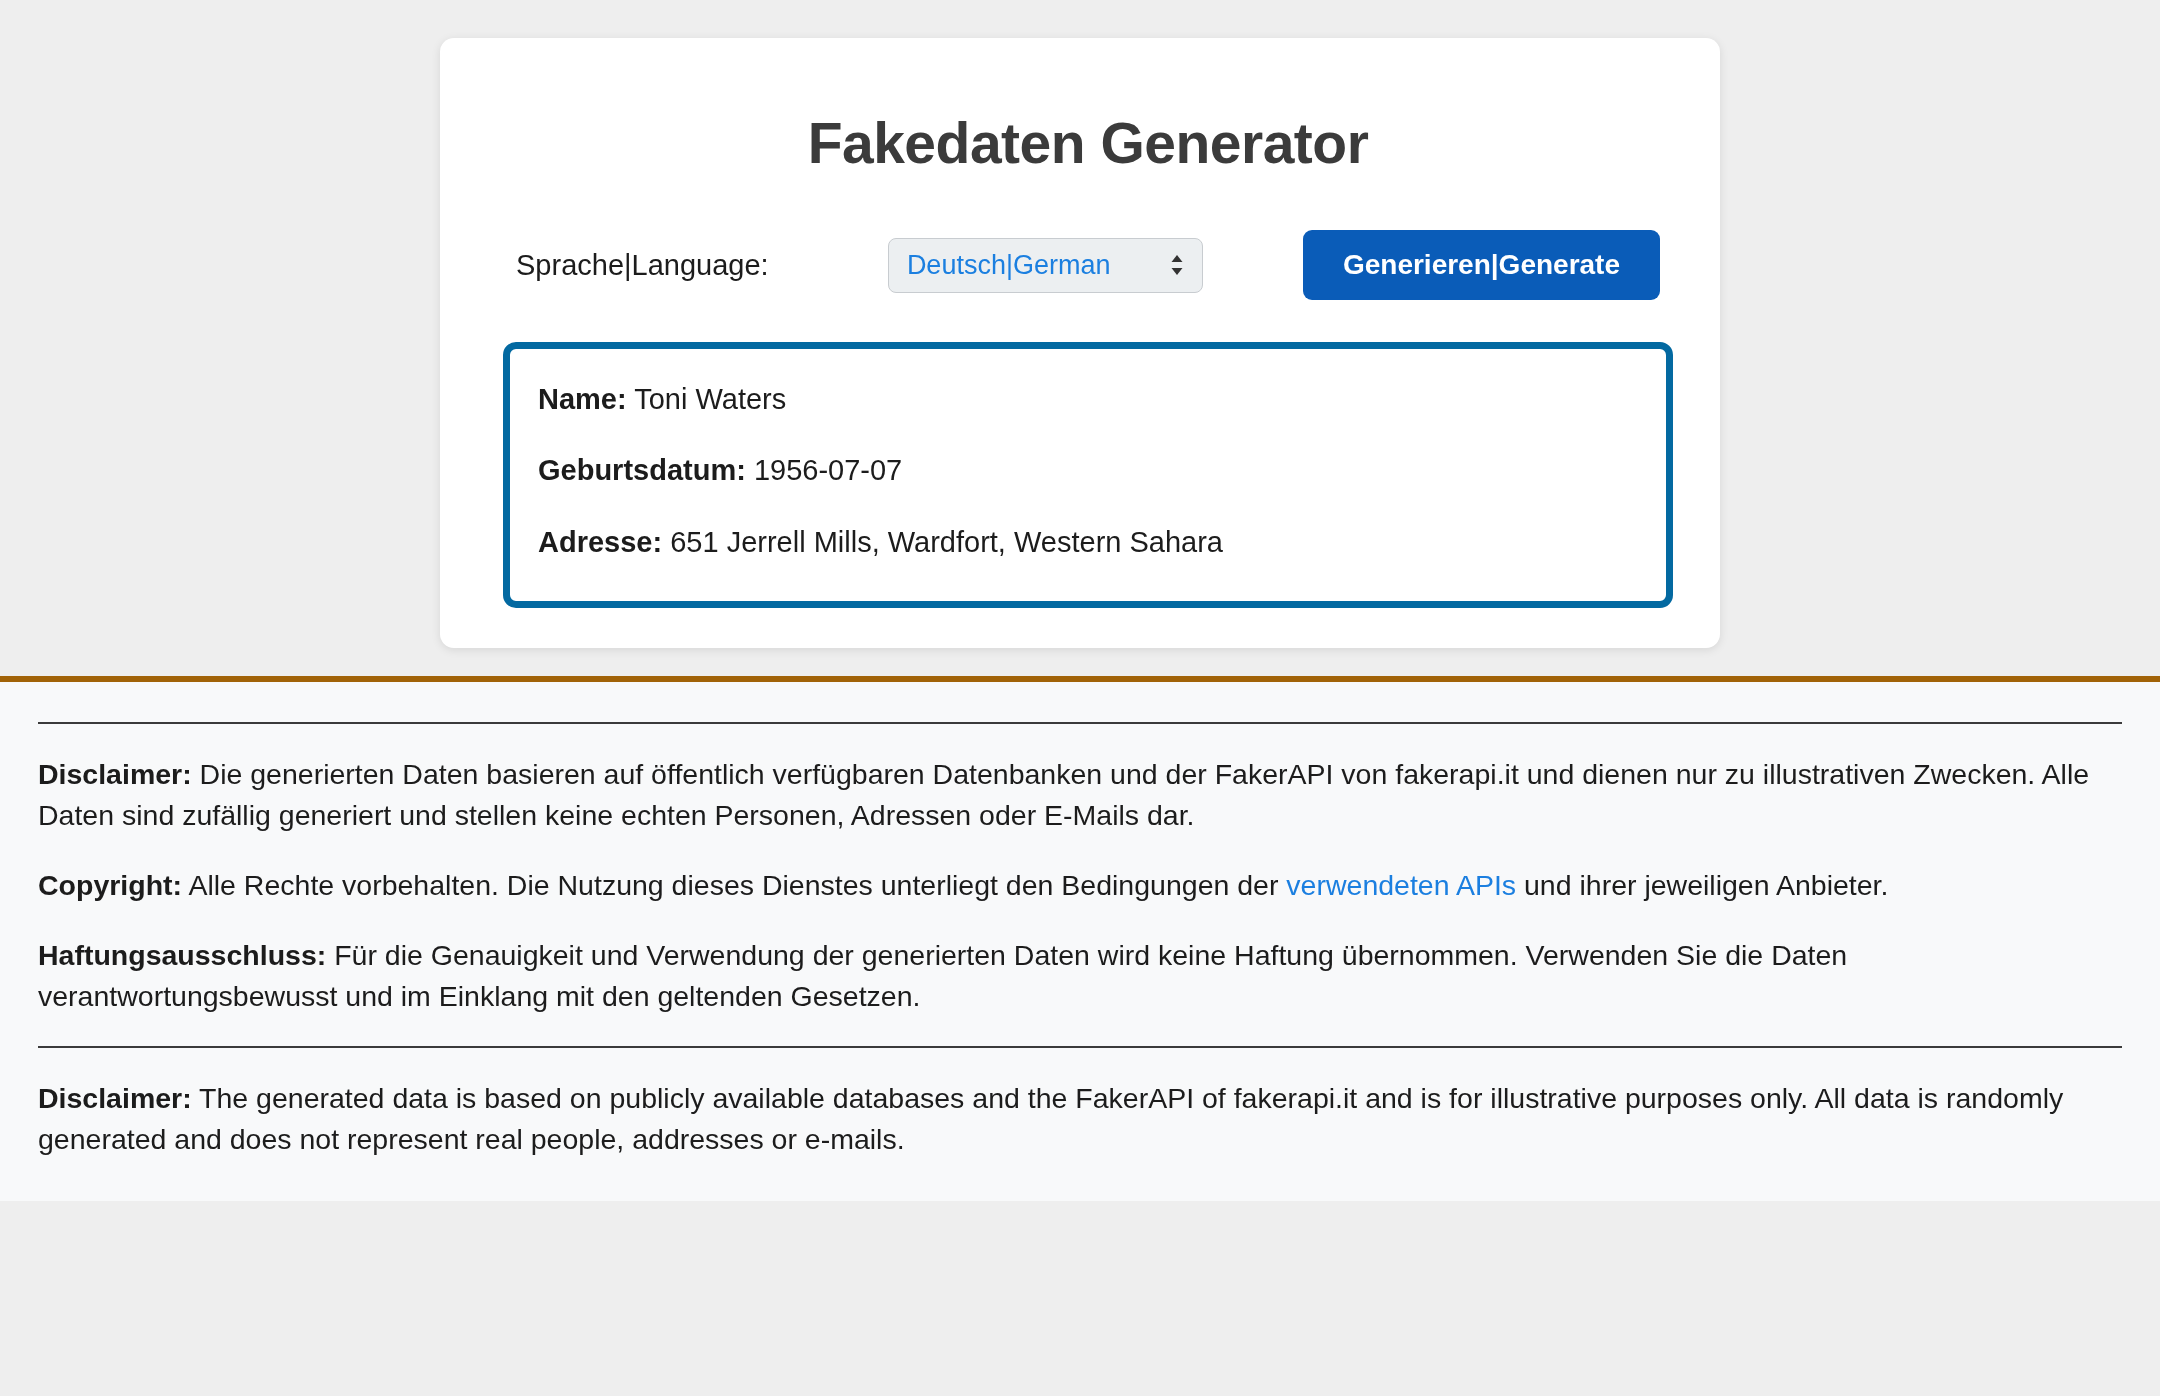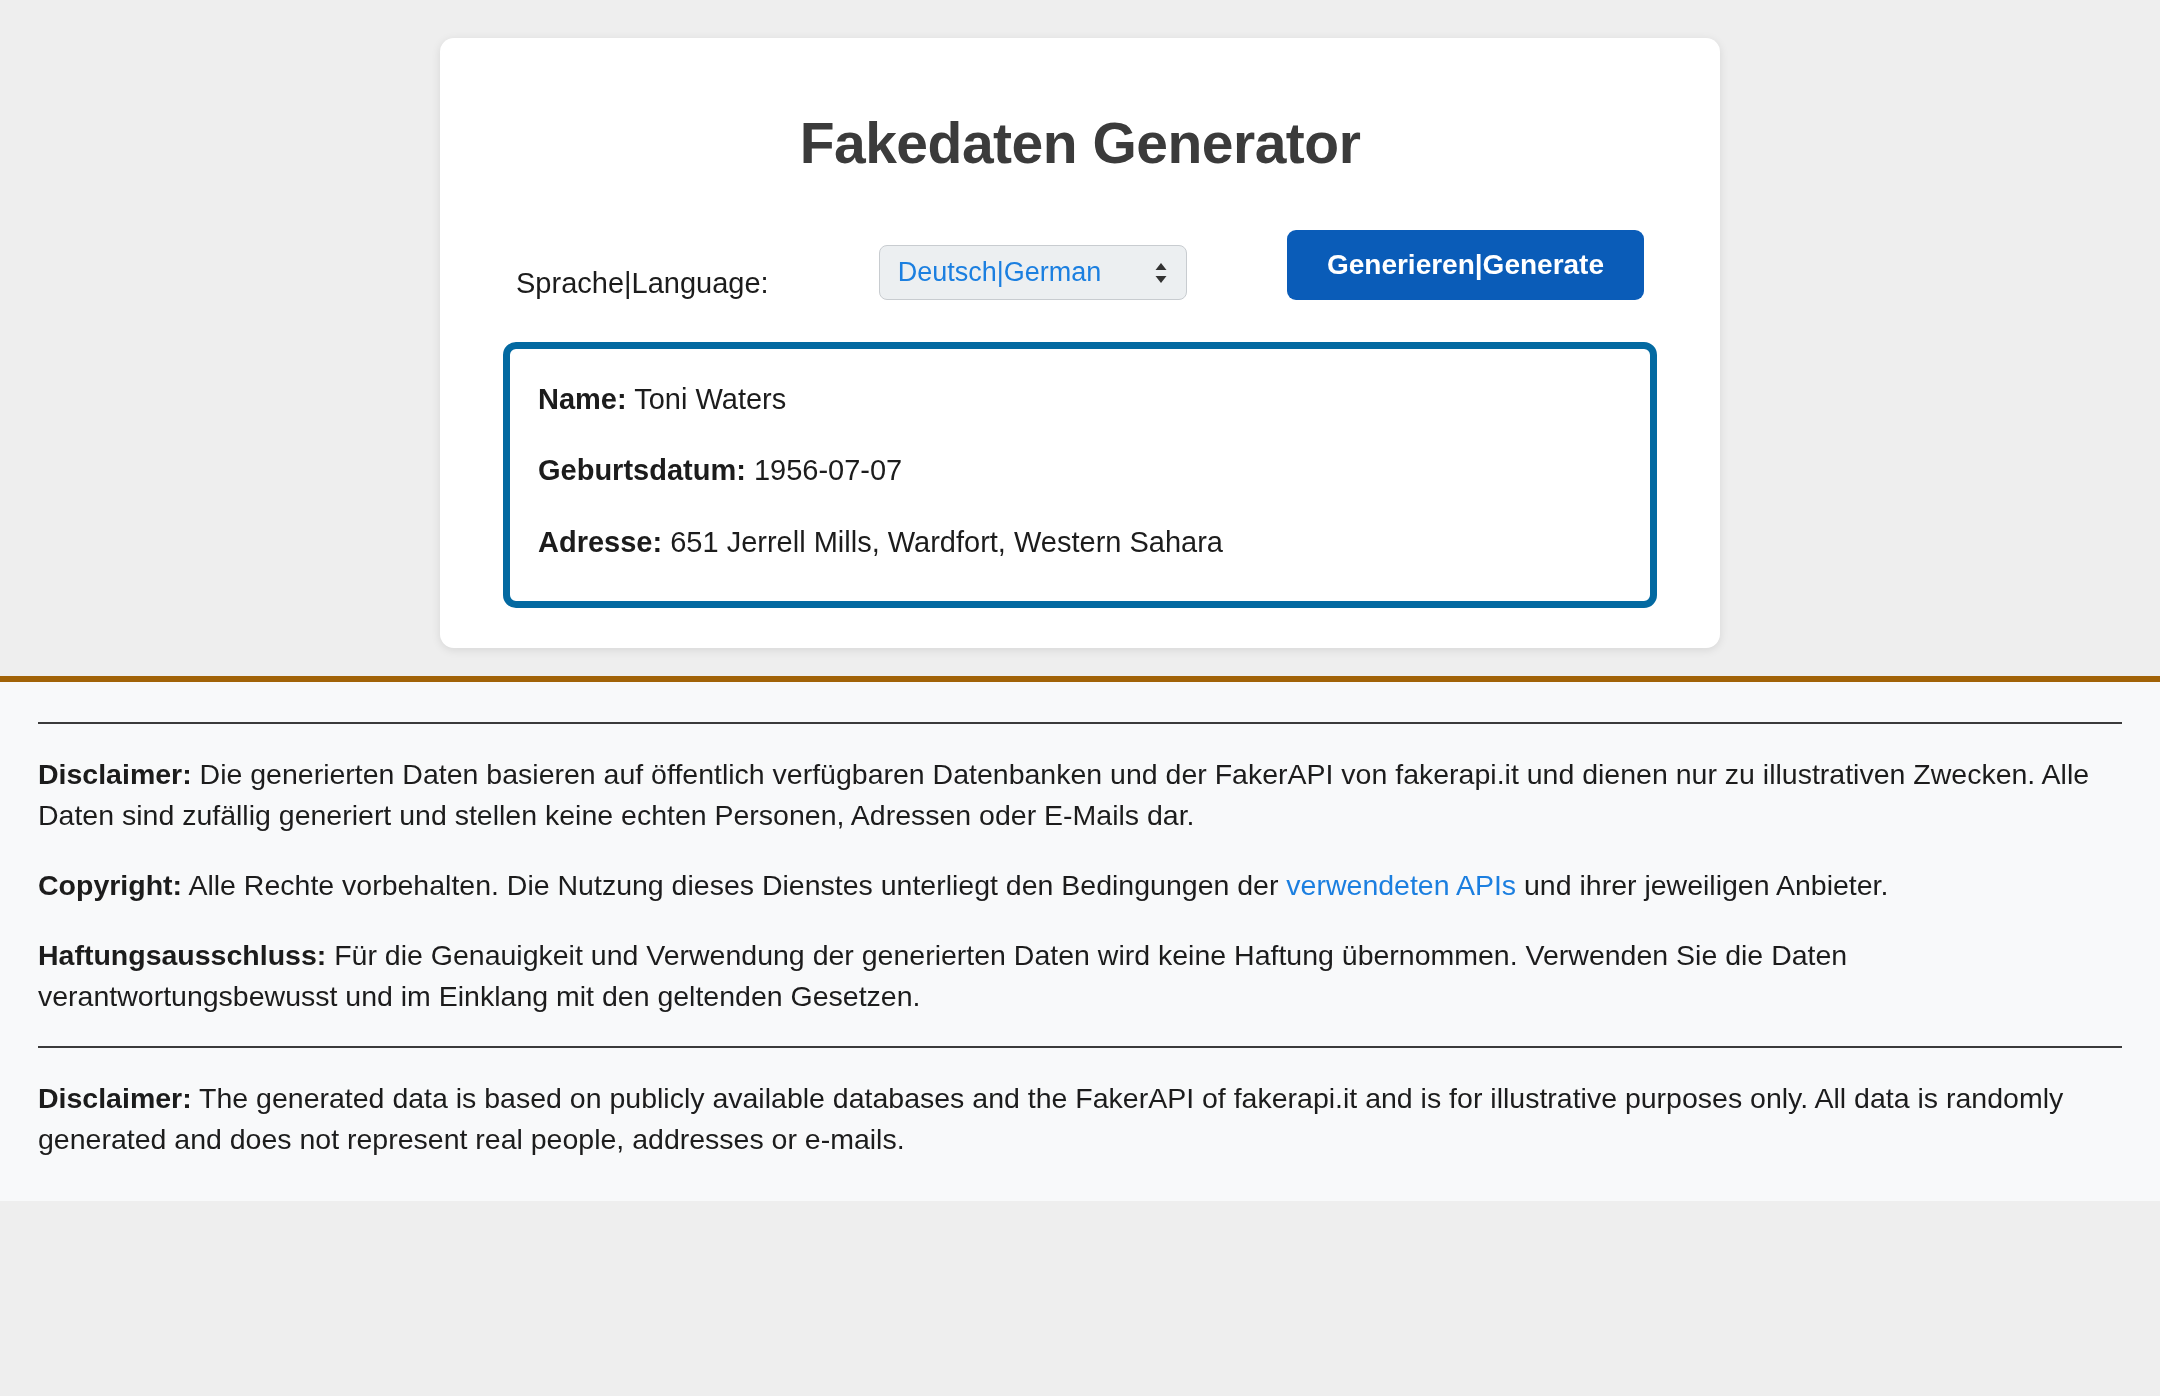--- a/index.html
+++ b/index.html
@@ -23,34 +23,34 @@
   .card-wrap {
     padding-top: 38px;
     display: flex;
     justify-content: center;
   }
   .card {
     width: 1280px;
     background: #ffffff;
     border-radius: 14px;
     box-shadow: 0 2px 10px rgba(0,0,0,0.10);
-    padding: 46px 46px 40px 46px;
+    padding: 46px 30px 40px 46px;
   }
   .app-title {
     text-align: center;
     font-size: 57px;
     font-weight: bold;
     color: #3b3b3b;
     margin: 26px 0 54px 0;
     letter-spacing: -0.5px;
   }
 
   .controls {
     display: flex;
-    align-items: flex-end;
+    align-items: center;
     gap: 0;
     padding: 0 30px 0 30px;
     margin-bottom: 42px;
   }
   .lang-label {
     font-size: 29px;
     color: #1c1c1c;
     width: 400px;
   }
   .select-box {

